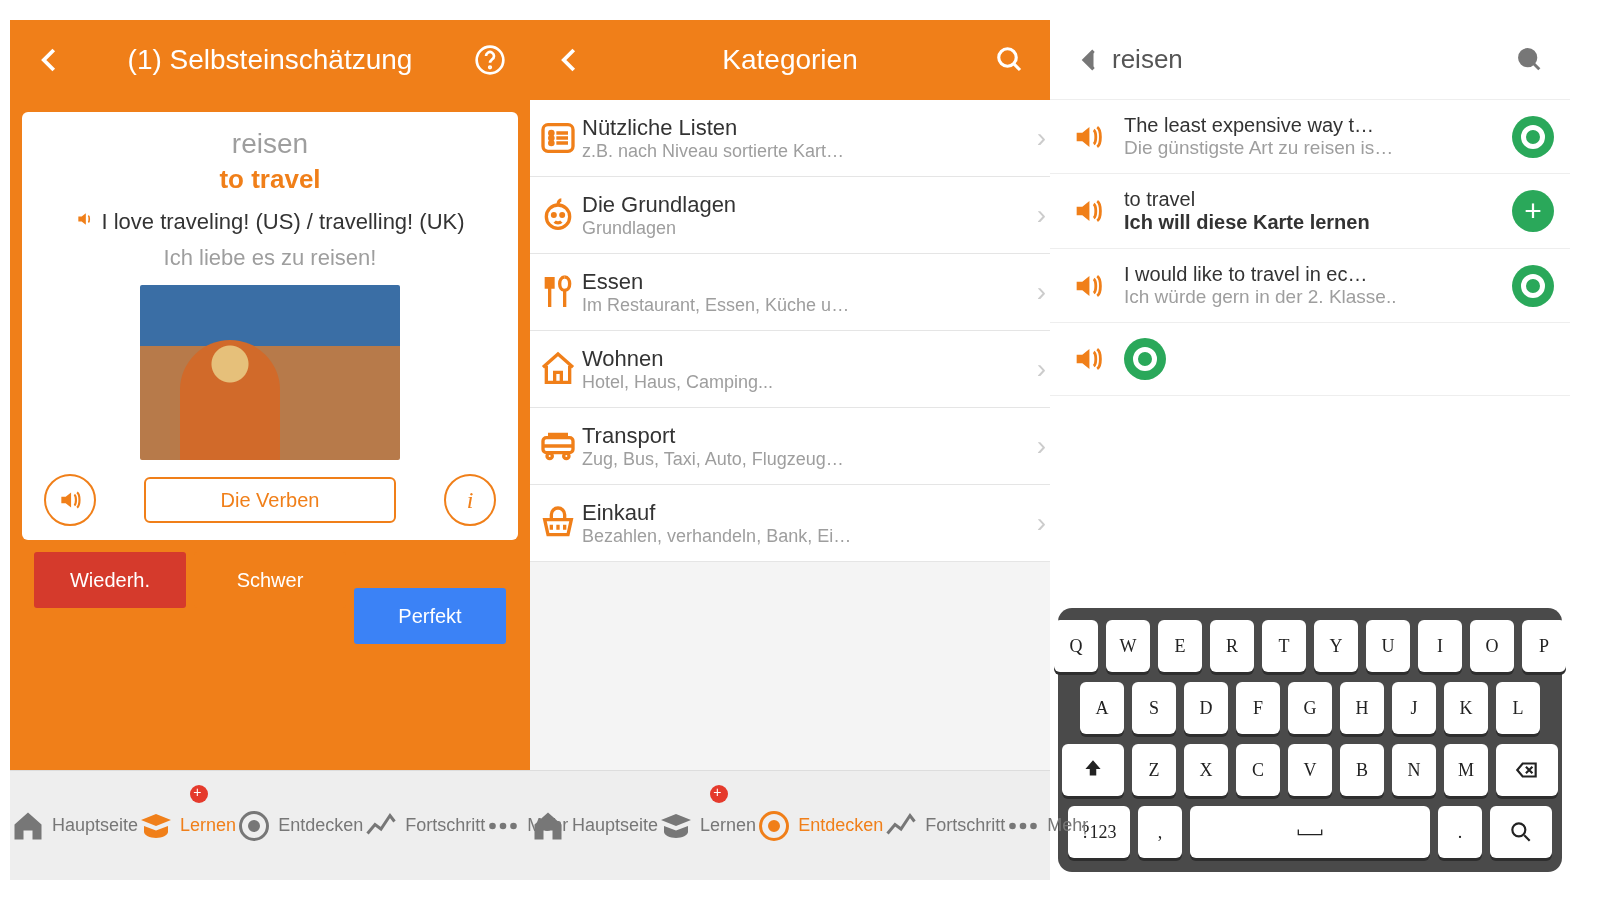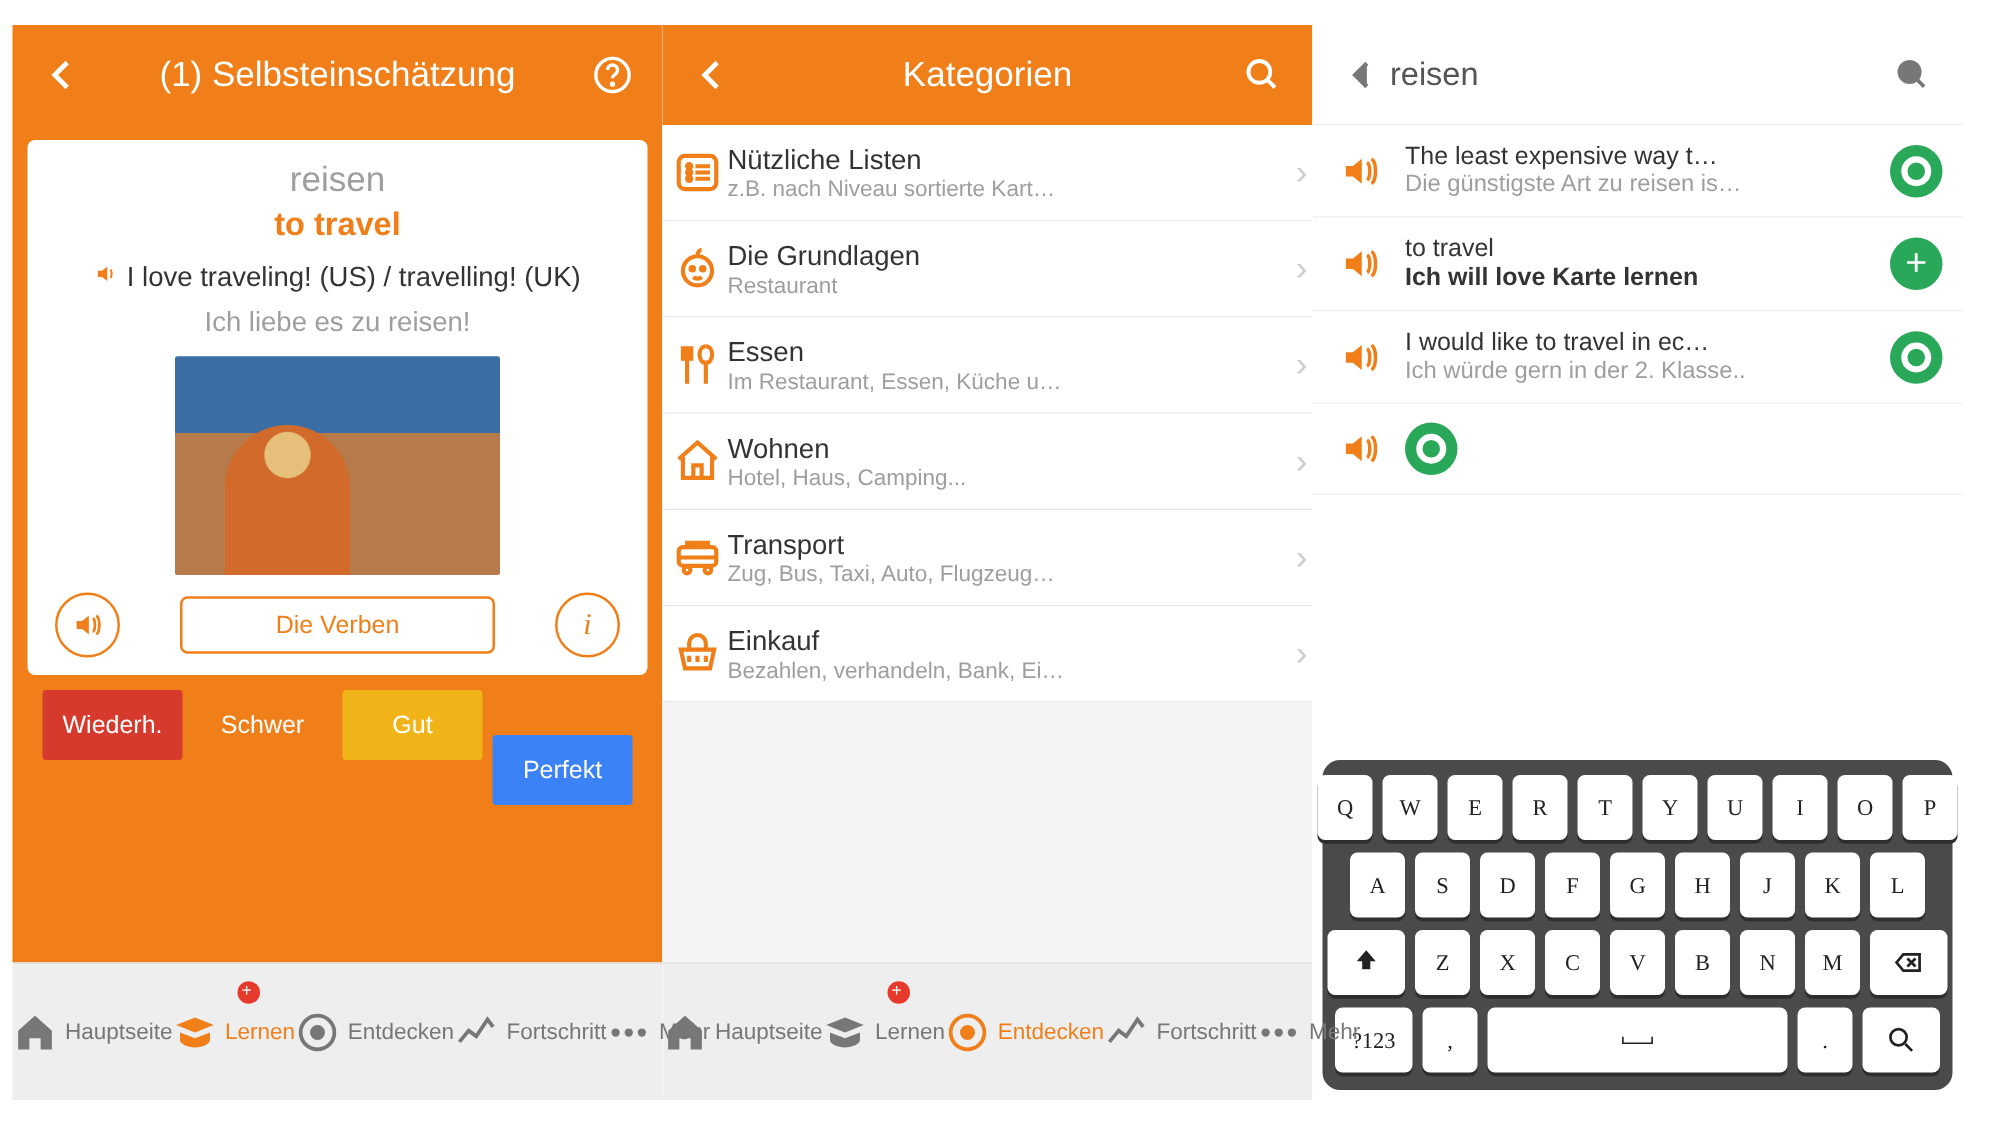--- a/index.html
+++ b/index.html
@@ -121,21 +121,20 @@
               </svg>
         </div>
         <div class="pillbtn">Die Verben</div>
         <div class="circlebtn" style="font-size:24px;font-style:italic;font-family:serif">i</div>
       </div>
     </div>
 
     <div class="rating">
       <div class="rbtn red">Wiederh.</div>
       <div class="rbtn orange">Schwer</div>
-      <div class="rbtn yellow">Gut</div>
       <div class="rbtn green">Perfekt</div>
     </div>
   </div>
 
   <div class="tabs">
     <div class="tab">
       <svg viewBox="0 0 24 24" fill="#777">
             <path d="M3 11 12 3l9 8v10h-6v-6H9v6H3z"></path>
           </svg>
       <span>Hauptseite</span>
@@ -210,21 +209,21 @@
               <svg viewBox="0 0 24 24" width="40" height="40" fill="none" stroke-width="2">
                 <circle cx="12" cy="13" r="7"></circle>
                 <path d="M12 6c0-2 1-3 2-3"></path>
                 <circle cx="9.5" cy="12" r="0.8" fill="#f07f19"></circle>
                 <circle cx="14.5" cy="12" r="0.8" fill="#f07f19"></circle>
                 <path d="M10 16c1 1 3 1 4 0"></path>
               </svg>
             </div>
             <div class="cattxt">
               <div class="t">Die Grundlagen</div>
-              <div class="s">Restaurant</div>
+              <div class="s">Grundlagen</div>
             </div>
             <div class="chev">›</div>
           </div>
           <div class="catrow">
             <div class="caticon">
               <svg viewBox="0 0 24 24" width="40" height="40" fill="none" stroke-width="2">
                 <path d="M7 3v7m-2-7v7m4-7v7M7 10v11"></path>
                 <path d="M16 3c-2 0-3 2-3 4s1 4 3 4v10"></path>
                 <path d="M16 3c2 0 3 2 3 4s-1 4-3 4"></path>
               </svg>
@@ -352,21 +351,21 @@
           </div>
           <div class="resrow">
             <div class="speak">
               <svg viewBox="0 0 24 24" width="34" height="34" fill="#f07f19">
                 <path d="M4 9v6h4l5 4V5L8 9H4z"></path>
                 <path d="M16 7c2 1.2 2 8.8 0 10M18.5 5c3 2 3 12 0 14" fill="none" stroke="#f07f19" stroke-width="2"></path>
               </svg>
             </div>
             <div class="restxt">
               <div class="t">to travel</div>
-              <div class="t bold">Ich will love Karte lernen</div>
+              <div class="t bold">Ich will diese Karte lernen</div>
             </div>
             <div class="actbtn plus">+</div>
           </div>
           <div class="resrow">
             <div class="speak">
               <svg viewBox="0 0 24 24" width="34" height="34" fill="#f07f19">
                 <path d="M4 9v6h4l5 4V5L8 9H4z"></path>
                 <path d="M16 7c2 1.2 2 8.8 0 10M18.5 5c3 2 3 12 0 14" fill="none" stroke="#f07f19" stroke-width="2"></path>
               </svg>
             </div>

